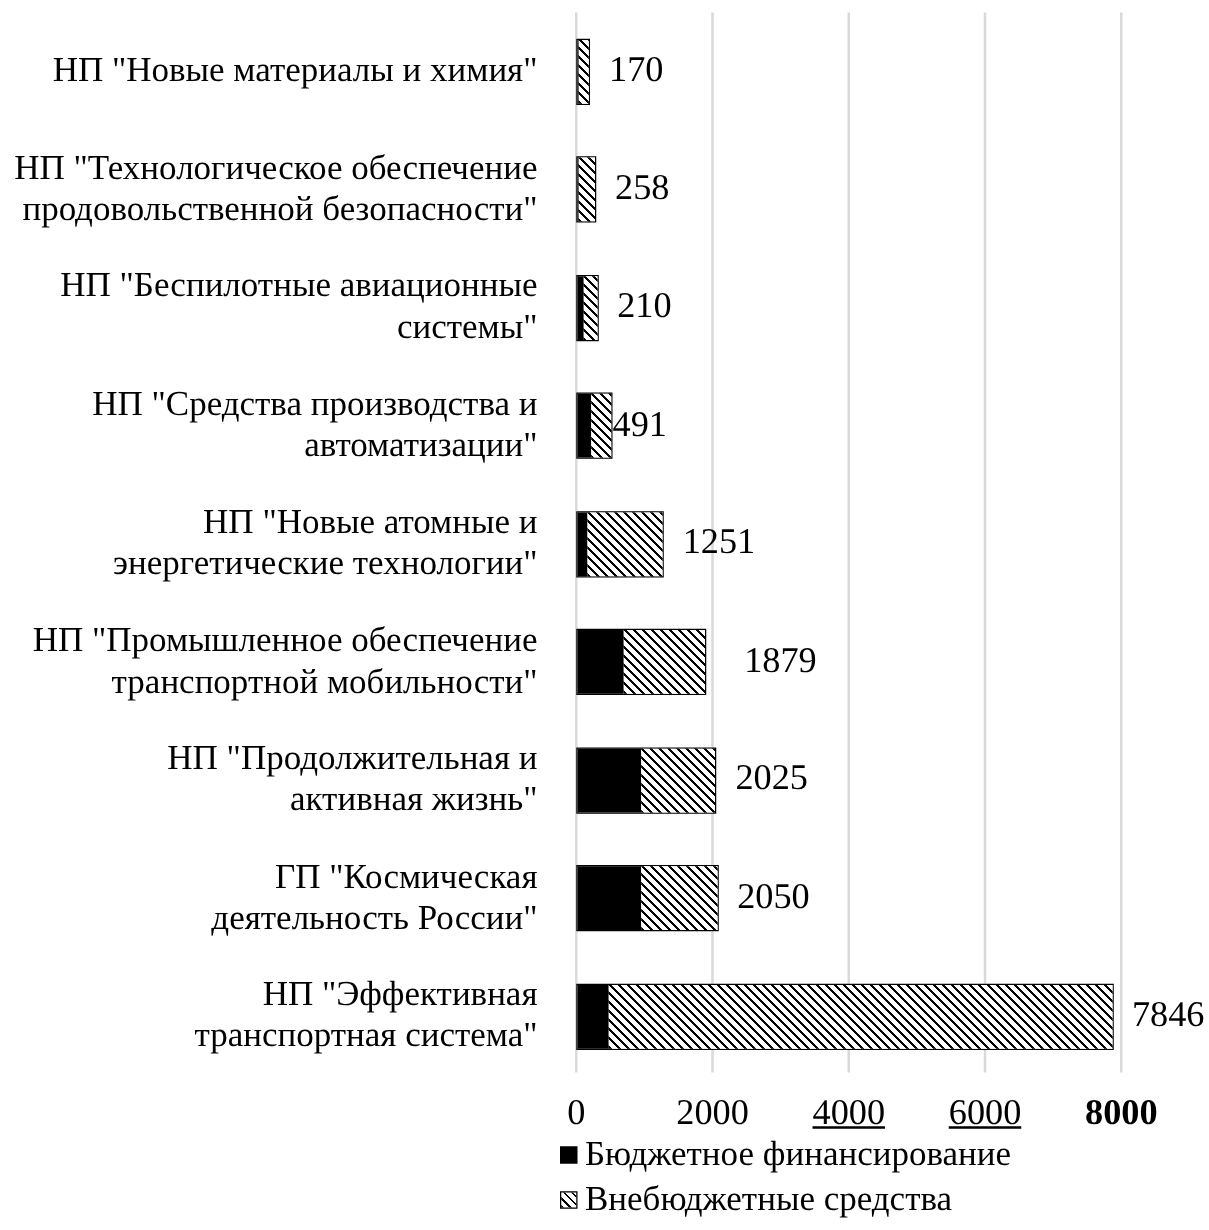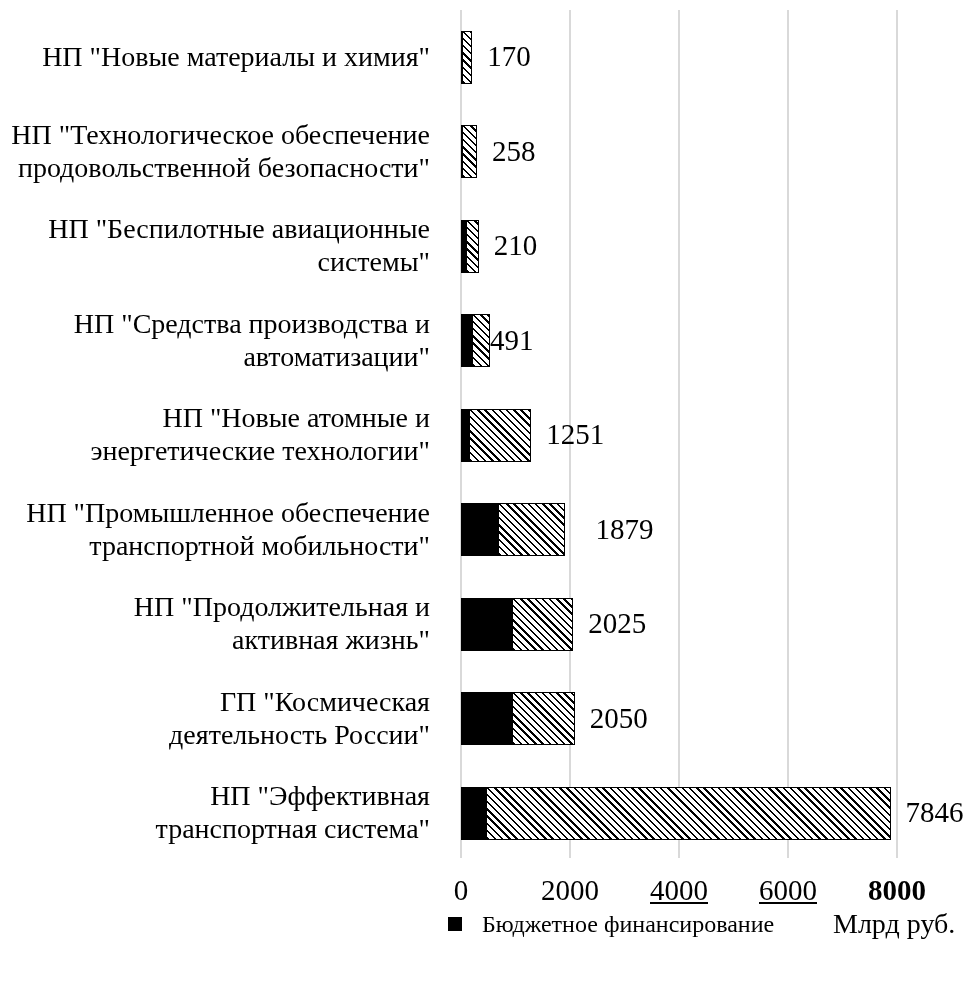--- a/index.html
+++ b/index.html
@@ -27,21 +27,21 @@
   }
   .legend-row{position:absolute;left:448px;height:34px;display:flex;align-items:center;z-index:3;}
   .legend-row-1{top:907px;}
   .legend-row-2{top:943px;}
   .legend-marker{width:14px;height:14px;flex:0 0 auto;box-sizing:border-box;}
   .legend-marker.solid{background:var(--ink,#000);}
   .legend-marker.hatch{
     border:1.6px solid var(--ink,#000);
     background:repeating-linear-gradient(45deg,var(--ink,#000) 0px,var(--ink,#000) 1.6px,#fff 1.6px,#fff 4.6px);
   }
-  .legend-text{font-size:24px;line-height:34px;margin-left:20px;white-space:nowrap;}
+  .legend-text{font-size:28px;line-height:34px;margin-left:6px;white-space:nowrap;}
   .unit-label{position:absolute;left:833px;top:907px;font-size:28px;line-height:34px;z-index:3;white-space:nowrap;}
 </style>
 </head>
 <body>
 
 <div class="stage">
   <div id="plot">
       <div class="gridline" style="left: 460px;"></div>
       <div class="gridline" style="left: 569px;"></div>
       <div class="gridline" style="left: 678px;"></div>
@@ -133,14 +133,17 @@
       <span class="x-tick-label" style="left: 570px;">2000</span>
       <span class="x-tick-label" style="left: 679px; text-decoration: underline;">4000</span>
       <span class="x-tick-label" style="left: 788px; text-decoration: underline;">6000</span>
       <span class="x-tick-label" style="left: 897px; font-weight: bold;">8000</span>
     </div>
 
   <div class="legend-row legend-row-1">
     <span class="legend-marker solid"></span>
     <span class="legend-text">Бюджетное финансирование</span>
   </div>
-  <div class="unit-label">Млрд руб.</div>
+  <div class="legend-row legend-row-2">
+    <span class="legend-marker hatch"></span>
+    <span class="legend-text">Внебюджетные средства</span>
+  </div>
 </div>
 
 </body></html>

